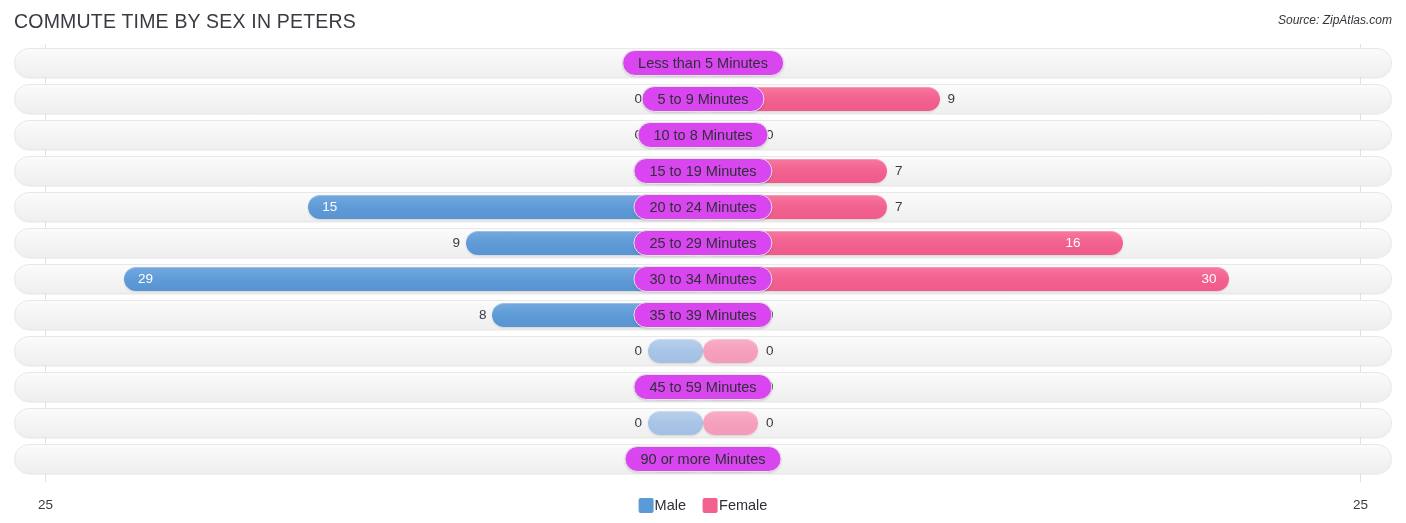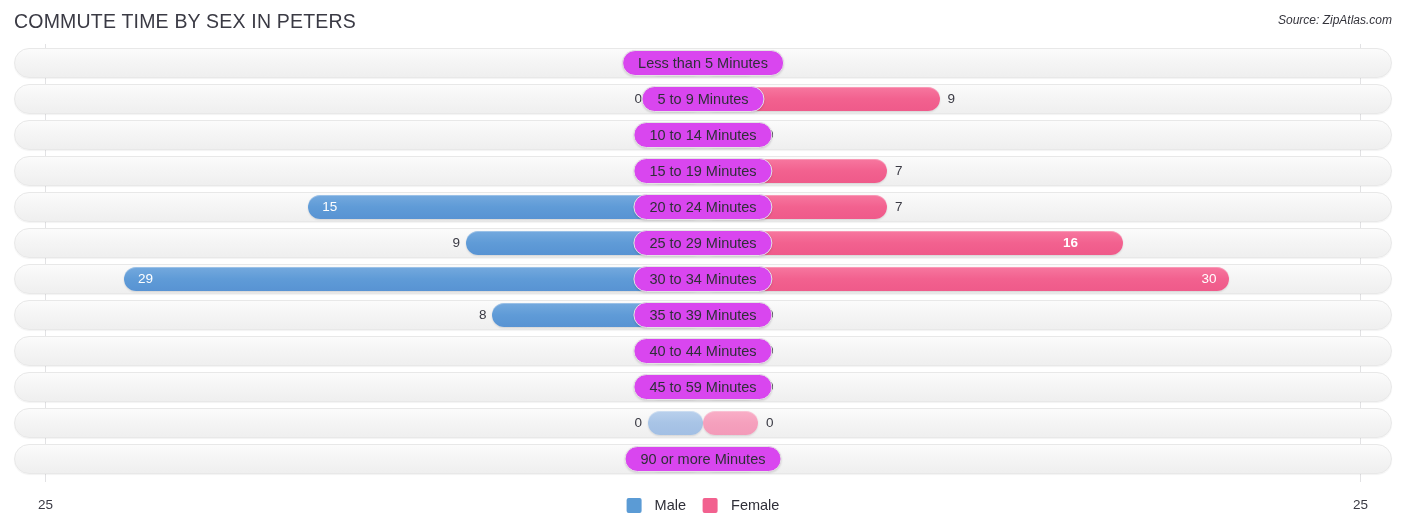--- a/index.html
+++ b/index.html
@@ -85,21 +85,21 @@
   .axis-left, .axis-right {
     position:absolute; top:4px; font-size:13.5px; color:#3a3a44;
   }
   .axis-left { left:38px; }
   .axis-right { right:38px; }
 
   .legend {
     position:absolute; left:50%; top:4px; transform:translateX(-50%);
     display:flex; align-items:center; gap:17px; white-space:nowrap;
   }
-  .legend-item { display:flex; align-items:center; gap:13px; }
+  .legend-item { display:flex; align-items:center; gap:1px; }
   .swatch { width:15px; height:15px; border-radius:2px; display:inline-block; }
   .swatch.male { background:#5b9bd5; }
   .swatch.female { background:#f2618f; }
   .legend-label { font-size:14.5px; color:#2f2f38; }
 </style>
 </head>
 <body>
 
 <div class="header">
   <div class="title">COMMUTE TIME BY SEX IN PETERS</div>
@@ -124,21 +124,21 @@
       <div class="bar female" style="left: 689px; width: 236.52px;"></div>
       <div class="vlabel outside" style="left: 933.52px;">9</div>
       <div class="catlabel" style="left: 689px;">5 to 9 Minutes</div>
     </div>
     <div class="row" style="top: 76px;">
       <div class="track"></div>
       <div class="bar male zero" style="left: 634px; width: 55px;"></div>
       <div class="vlabel outside" style="left: 608px; width: 20px; text-align: right;">0</div>
       <div class="bar female zero" style="left: 689px; width: 55px;"></div>
       <div class="vlabel outside" style="left: 752px;">0</div>
-      <div class="catlabel" style="left: 689px;">10 to 14 Minutes</div>
+      <div class="catlabel" style="left: 689px;">10 to 8 Minutes</div>
     </div>
     <div class="row" style="top: 112px;">
       <div class="track"></div>
       <div class="bar male zero" style="left: 634px; width: 55px;"></div>
       <div class="vlabel outside" style="left: 608px; width: 20px; text-align: right;">0</div>
       <div class="bar female" style="left: 689px; width: 183.96px;"></div>
       <div class="vlabel outside" style="left: 880.96px;">7</div>
       <div class="catlabel" style="left: 689px;">15 to 19 Minutes</div>
     </div>
     <div class="row" style="top: 148px;">
@@ -147,21 +147,21 @@
       <div class="vlabel inside" style="left: 308.2px;">15</div>
       <div class="bar female" style="left: 689px; width: 183.96px;"></div>
       <div class="vlabel outside" style="left: 880.96px;">7</div>
       <div class="catlabel" style="left: 689px;">20 to 24 Minutes</div>
     </div>
     <div class="row" style="top: 184px;">
       <div class="track"></div>
       <div class="bar male" style="left: 452.12px; width: 236.88px;"></div>
       <div class="vlabel outside" style="left: 426.12px; width: 20px; text-align: right;">9</div>
       <div class="bar female" style="left: 689px; width: 420.48px;"></div>
-      <div class="vlabel inside" style="left: 1049px; width: 20px; text-align: left; font-weight: bold;">16</div>
+      <div class="vlabel inside" style="left: 1049px; width: 20px; text-align: center;">16</div>
       <div class="catlabel" style="left: 689px;">25 to 29 Minutes</div>
     </div>
     <div class="row" style="top: 220px;">
       <div class="track"></div>
       <div class="bar male" style="left: 109.96px; width: 579.04px; position: absolute;"></div>
       <div class="vlabel inside" style="left: 123.96px;">29</div>
       <div class="bar female" style="left: 689px; width: 525.6px;"></div>
       <div class="vlabel inside" style="left: 1182.6px; width: 20px; text-align: right;">30</div>
       <div class="catlabel" style="left: 689px;">30 to 34 Minutes</div>
     </div>
@@ -172,21 +172,20 @@
       <div class="bar female zero" style="left: 689px; width: 55px;"></div>
       <div class="vlabel outside" style="left: 752px;">0</div>
       <div class="catlabel" style="left: 689px;">35 to 39 Minutes</div>
     </div>
     <div class="row" style="top: 292px;">
       <div class="track"></div>
       <div class="bar male zero" style="left: 634px; width: 55px;"></div>
       <div class="vlabel outside" style="left: 608px; width: 20px; text-align: right;">0</div>
       <div class="bar female zero" style="left: 689px; width: 55px;"></div>
       <div class="vlabel outside" style="left: 752px;">0</div>
-      <div class="catlabel" style="left: 689px;">40 to 44 Minutes</div>
     </div>
     <div class="row" style="top: 328px;">
       <div class="track"></div>
       <div class="bar male zero" style="left: 634px; width: 55px;"></div>
       <div class="vlabel outside" style="left: 608px; width: 20px; text-align: right;">0</div>
       <div class="bar female zero" style="left: 689px; width: 55px;"></div>
       <div class="vlabel outside" style="left: 752px;">0</div>
       <div class="catlabel" style="left: 689px;">45 to 59 Minutes</div>
     </div>
     <div class="row" style="top: 364px;">

